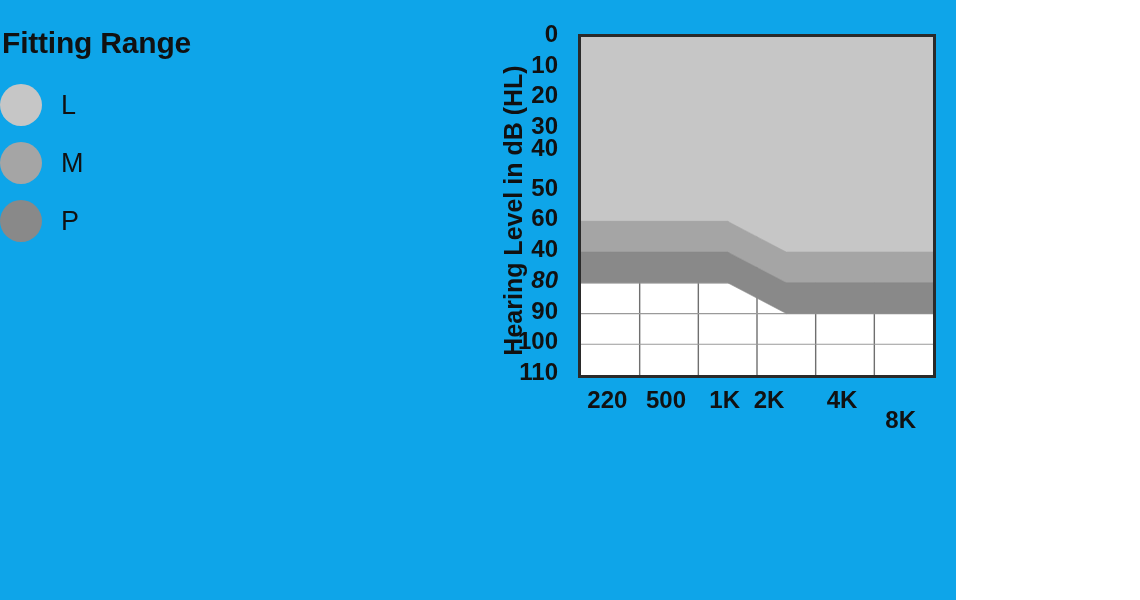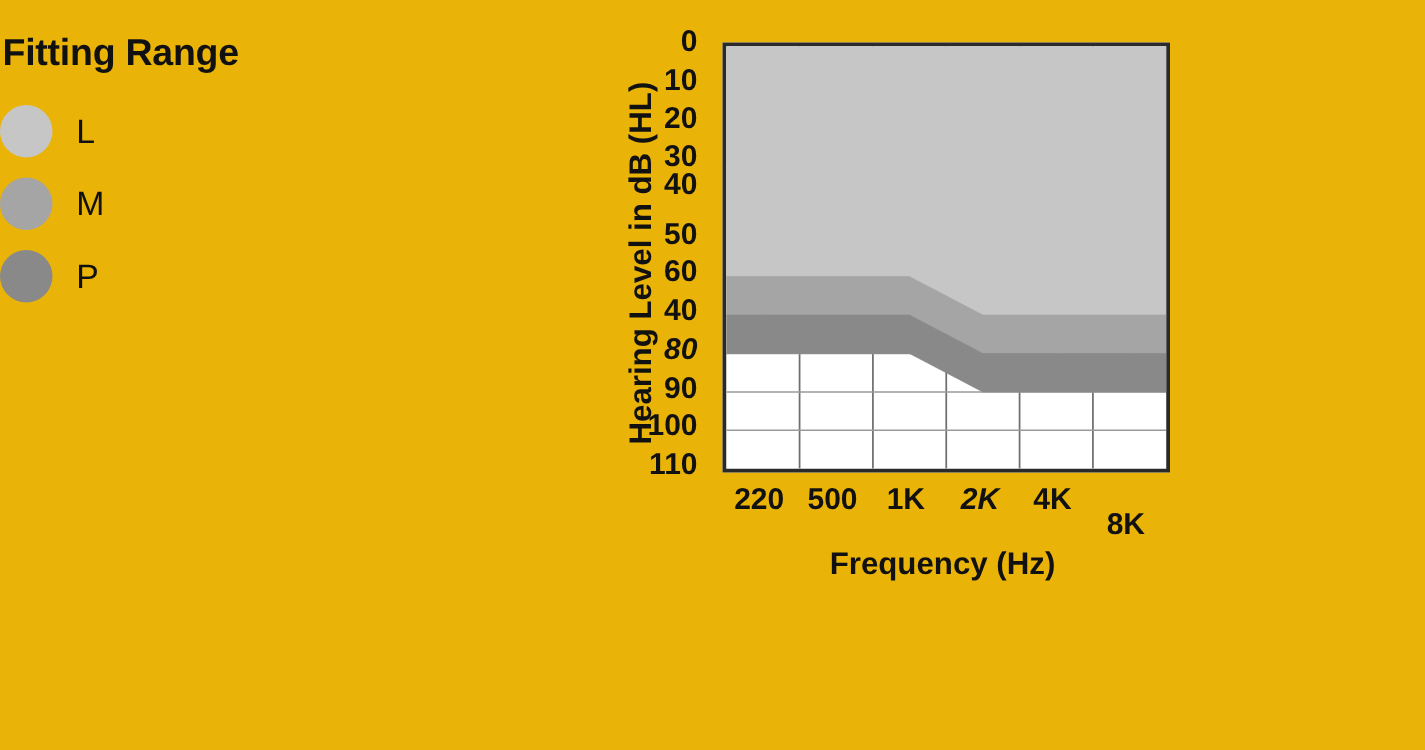--- a/index.html
+++ b/index.html
@@ -7,23 +7,23 @@
     margin: 0;
     padding: 0;
     background: #ffffff;
   }
   body {
     font-family: "Liberation Sans", sans-serif;
     color: #1a1a1a;
   }
   #root {
     position: relative;
-    width: 1140px;
+    width: 956px;
     height: 600px;
-    background: #eab308;
+    background: #0ea5e9;
     overflow: hidden;
   }
 
   
   #legend-panel {
     position: absolute;
     left: 0px;
     top: 28px;
     width: 300px;
   }
@@ -214,21 +214,20 @@
             <polygon points="0,184.36 29.33,184.36 88.00,184.36 146.67,184.36 205.33,215.09 264.00,215.09 322.67,215.09 352,215.09 352,245.82 322.67,245.82 264.00,245.82 205.33,245.82 146.67,215.09 88.00,215.09 29.33,215.09 0,215.09" fill="#a5a5a5" stroke="#a5a5a5" stroke-width="0.6"></polygon>
             <polygon points="0,215.09 29.33,215.09 88.00,215.09 146.67,215.09 205.33,245.82 264.00,245.82 322.67,245.82 352,245.82 352,276.55 322.67,276.55 264.00,276.55 205.33,276.55 146.67,245.82 88.00,245.82 29.33,245.82 0,245.82" fill="#898989" stroke="#898989" stroke-width="0.6"></polygon>
           </svg>
       </div>
     </div>
 
     <div id="x-tick-labels">
         <div class="x-tick" style="left: 29.3333px;">220</div>
         <div class="x-tick" style="left: 88px;">500</div>
         <div class="x-tick" style="left: 146.667px;">1K</div>
-        <div class="x-tick" style="left: 206px; font-style: italic;">2K</div>
+        <div class="x-tick" style="left: 191px;">2K</div>
         <div class="x-tick" style="left: 264px; text-align: center;">4K</div>
         <div class="x-tick" style="left: 322.667px; margin-top: 20px;">8K</div>
       </div>
 
-    <div id="x-axis-title">Frequency (Hz)</div>
   </div>
 
 </div>
 
 </body></html>

